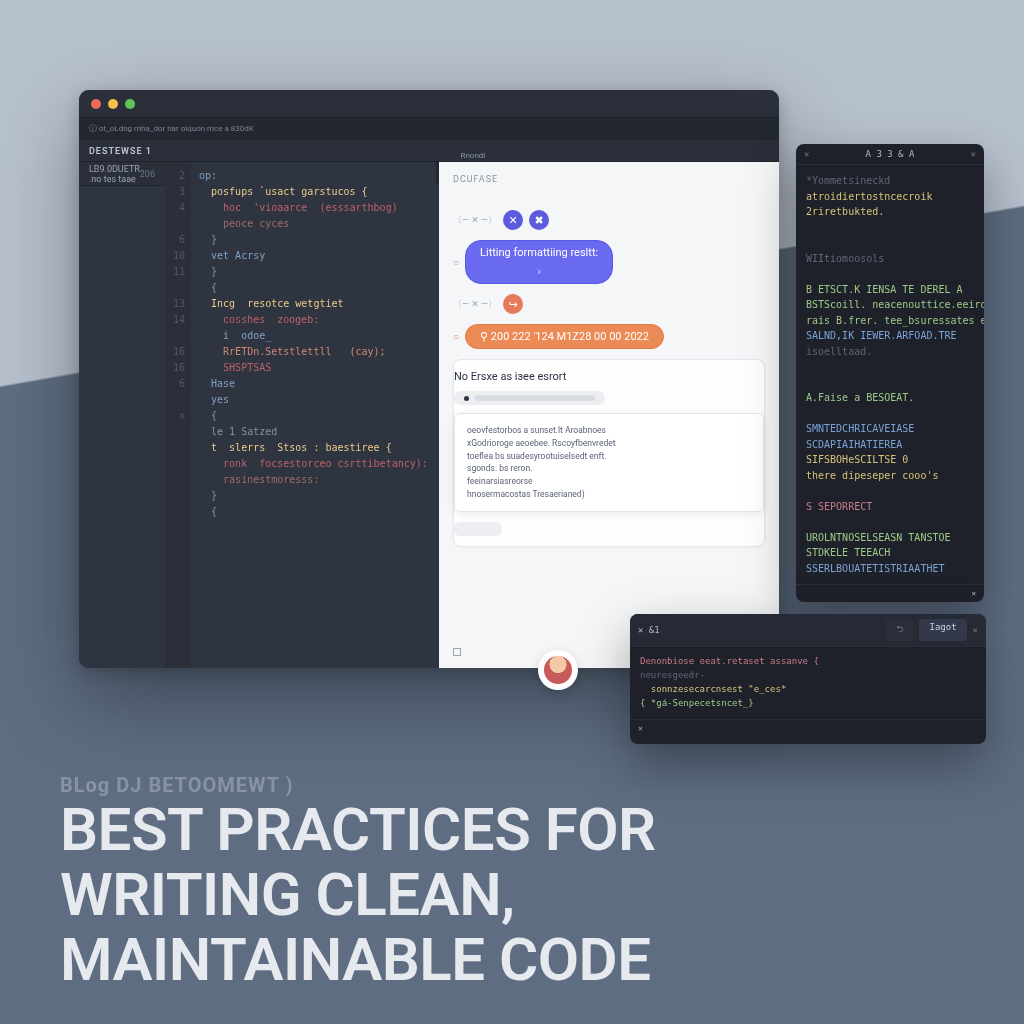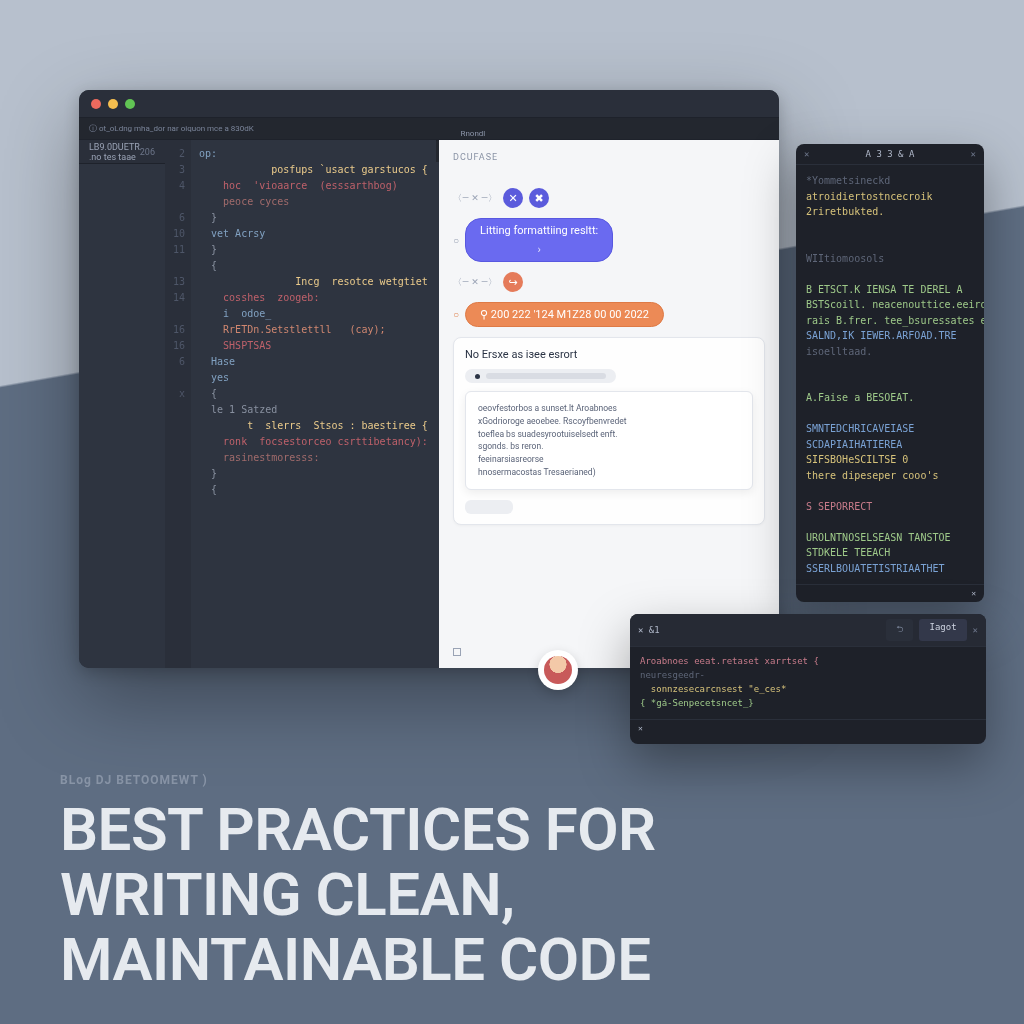--- a/index.html
+++ b/index.html
@@ -6,21 +6,21 @@
   body {
     width: 1024px; height: 1024px; overflow: hidden;
     font-family: -apple-system, BlinkMacSystemFont, "Segoe UI", Roboto, sans-serif;
     background: linear-gradient(170deg, #b7c0cd 0%, #b7c0cd 32%, #5e6d82 32.2%, #5e6d82 100%);
     position: relative;
   }
 
   
   .hero-category {
     position: absolute; left: 60px; top: 773px;
-    font-size: 12px; font-weight: 700; letter-spacing: 1px;
+    font-size: 20px; font-weight: 700; letter-spacing: 1px;
     color: #8894a6;
   }
   .hero-title {
     position: absolute; left: 60px; top: 798px; right: 40px;
     font-size: 60px; font-weight: 600; line-height: 1.08;
     color: #e6eaef; letter-spacing: -0.5px;
     text-transform: uppercase;
   }
 
   
@@ -57,21 +57,21 @@
     display: flex; align-items: center; justify-content: space-between;
     padding: 0 10px; font-size: 9px; color: #9aa3b5;
   }
   .filetab .num { color: #6c7589; text-align: right; }
   .code-area { flex: 1; display: flex; font-family: "SF Mono", Menlo, monospace; font-size: 10px; line-height: 1.6; }
   .gutter { width: 26px; background: #2a2f3a; color: #4e5668; text-align: right; padding: 6px 6px 0 0; }
   .gutter div { height: 16px; }
   .code  { flex: 1; padding: 6px 8px 0 8px; color: #c0c8d8; white-space: pre; }
   .code div { height: 16px; }
   .kw  { color: #81a1c1; }
-  .fn  { color: #ebcb8b; text-align: right; }
+  .fn  { color: #ebcb8b; }
   .str { color: #a16b6b; }
   .var { color: #d08770; }
   .err { color: #bf616a; }
   .pun { color: #88909f; }
 
   .statusbar {
     height: 22px; background: #23272f; border-top: 1px solid #1e222b;
     display: flex; align-items: center; padding: 0 10px; gap: 8px;
     font-size: 8px; color: #8b94a8;
   }
@@ -94,21 +94,21 @@
   .dot-blue  { background: #5b5bdc; }
   .dot-orange{ background: #e57b5a; }
   .pill {
     border-radius: 16px; padding: 5px 14px; font-size: 11px;
     display: inline-flex; align-items: center; gap: 6px;
   }
   .pill.blue   { background: #6a6af0; color: #fff; border: 1px solid #5858e0; flex-direction: column; }
   .pill.orange { background: #ec8a56; color: #fff; border: 1px solid #de7a46; }
   .card {
     background: #fefefe; border: 1px solid #e3e6ec; border-radius: 8px;
-    padding: 10px 11px; font-size: 10px; color: #3b4556; box-shadow: 0 1px 3px rgba(0,0,0,0.04);
+    padding: 10px 0; font-size: 10px; color: #3b4556; box-shadow: 0 1px 3px rgba(0,0,0,0.04);
   }
   .card-title { font-size: 11px; color: #2b3445; margin-bottom: 8px; }
   .mini-input {
     background: #eceef2; border-radius: 12px; padding: 4px 10px;
     font-size: 9px; color: #6b7489; display: inline-flex; align-items: center; gap: 6px;
     margin-bottom: 8px;
   }
   .mini-input .cursor { width: 5px; height: 5px; background: #2b3445; border-radius: 50%; }
   .tooltip-box {
     background: #fff; border: 1px solid #e3e6ec; border-radius: 6px;
@@ -175,20 +175,21 @@
   <div>MAINTAINABLE CODE</div>
 </div>
 
 <div class="editor-window">
   <div class="titlebar">
     <div class="traffic red"></div>
     <div class="traffic yellow"></div>
     <div class="traffic green"></div>
   </div>
   <div class="tabbar">ⓘ  ot_oLdng  mha_dor  nar oiquon  mce a  830dK</div>
+  <div class="explorer-bar">DESTEWSE 1</div>
 
   <div class="editor-body">
     <div class="left-pane">
       <div class="filetab">
         <span>LB9.0DUETR .no  tes  taae</span>
         <span class="num">206</span>
       </div>
       <div class="code-area">
         <div class="gutter" id="gutter">
             <div>2</div>
@@ -286,17 +287,17 @@
 
 <div class="float-dark float-short">
   <div class="fd-title">
     <span>✕ &amp;1</span>
     <span style="display:flex; gap:6px;">
       <span class="tab-btn ghost">⮌</span>
       <span class="tab-btn">Iagot</span>
       <span class="x" style="align-self:center;">✕</span>
     </span>
   </div>
-  <div class="fd-body" id="fs-body" style="font-size:9px;"><div class="r">Aroabnoes eeat.retaset xarrtset {</div><div class="d">neuresgeedr-</div><div class="y">  sonnzesecarcnsest "e_ces*</div><div class="g">{ *gá-Senpecetsncet_}</div></div>
+  <div class="fd-body" id="fs-body" style="font-size:9px;"><div class="r">Denonbiose eeat.retaset assanve {</div><div class="d">neuresgeedr-</div><div class="y">  sonnzesecarcnsest "e_ces*</div><div class="g">{ *gá-Senpecetsncet_}</div></div>
   <div class="fd-foot" style="justify-content:flex-start;">
     <span class="x">✕</span>
   </div>
 </div>
 
 </body></html>

